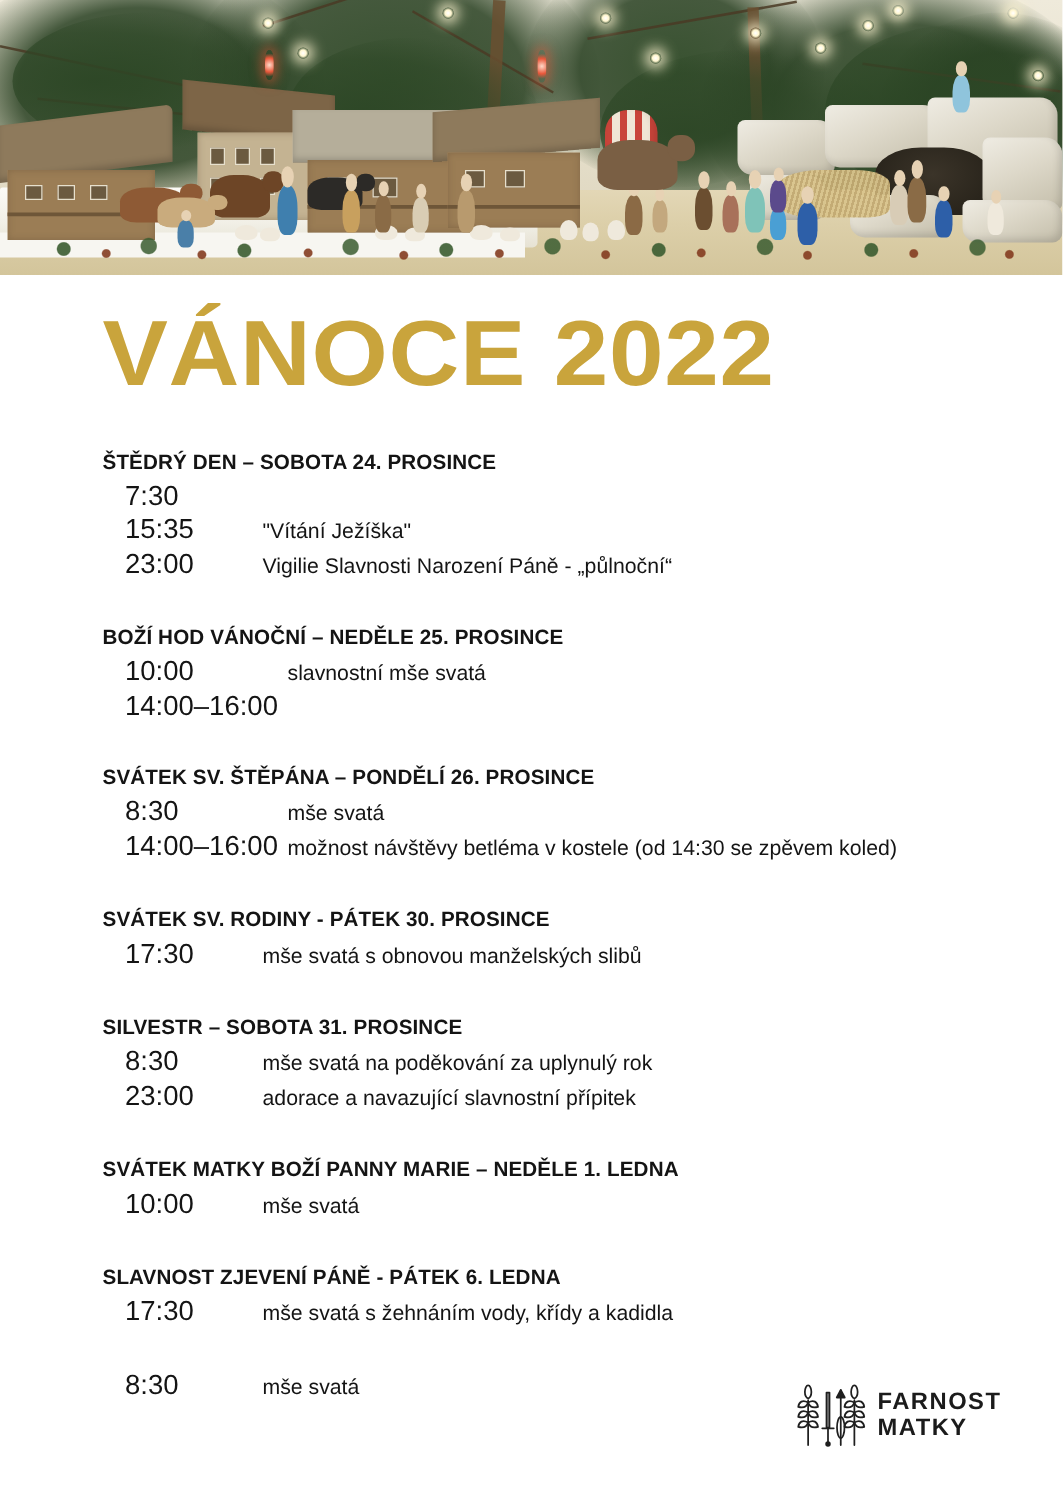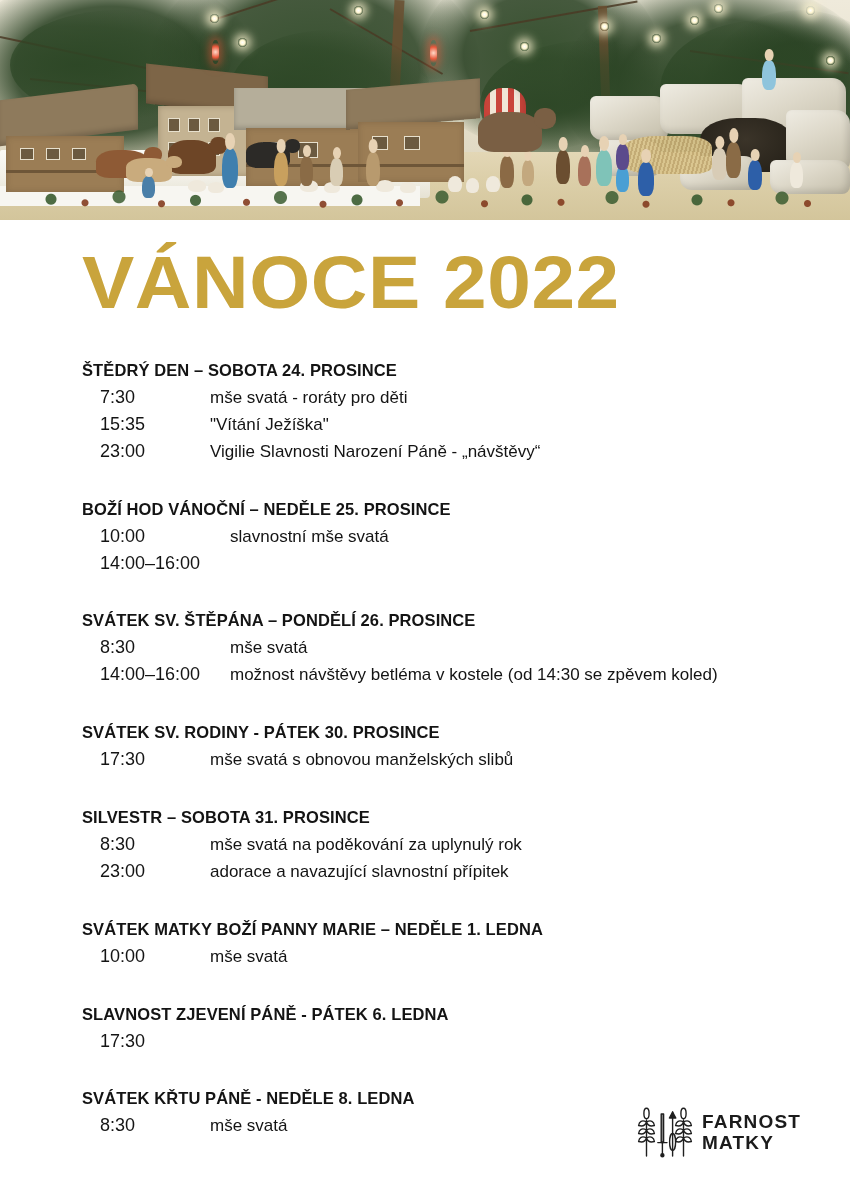--- a/index.html
+++ b/index.html
@@ -200,21 +200,21 @@
     line-height: 26px;
     font-size: 17px;
     color: #141414;
     white-space: nowrap;
   }
   .row .time {
     width: 128px;
     flex: 0 0 128px;
     padding-left: 18px;
     box-sizing: border-box;
-    font-size: 18px;
+    font-size: 22px;
   }
   .row.wide .time {
     width: 148px;
     flex: 0 0 148px;
   }
   .row .desc { flex: 1 1 auto; }
 
   
   .logo {
     position:absolute;
@@ -367,29 +367,28 @@
   </div>
 </div>
 
 <div class="title" style="color: rgb(201, 164, 60);">VÁNOCE 2022</div>
 
 <div class="schedule">
     <div class="block">
       <div class="block-head">ŠTĚDRÝ DEN – SOBOTA 24. PROSINCE</div>
       <div class="row">
         <div class="time">7:30</div>
-        <div class="desc">mše svatá - roráty pro děti</div>
       </div>
       <div class="row">
         <div class="time">15:35</div>
         <div class="desc">"Vítání Ježíška"</div>
       </div>
       <div class="row">
         <div class="time">23:00</div>
-        <div class="desc">Vigilie Slavnosti Narození Páně - „návštěvy“</div>
+        <div class="desc">Vigilie Slavnosti Narození Páně - „půlnoční“</div>
       </div>
     </div>
     <div class="block">
       <div class="block-head">BOŽÍ HOD VÁNOČNÍ – NEDĚLE 25. PROSINCE</div>
       <div class="row wide">
         <div class="time">10:00</div>
         <div class="desc">slavnostní mše svatá</div>
       </div>
       <div class="row wide">
         <div class="time">14:00–16:00</div>
@@ -428,24 +427,24 @@
       <div class="block-head">SVÁTEK MATKY BOŽÍ PANNY MARIE – NEDĚLE 1. LEDNA</div>
       <div class="row">
         <div class="time">10:00</div>
         <div class="desc">mše svatá</div>
       </div>
     </div>
     <div class="block">
       <div class="block-head">SLAVNOST ZJEVENÍ PÁNĚ - PÁTEK 6. LEDNA</div>
       <div class="row">
         <div class="time">17:30</div>
-      </div>
-    </div>
-    <div class="block">
-      <div class="block-head">SVÁTEK KŘTU PÁNĚ - NEDĚLE 8. LEDNA</div>
+        <div class="desc">mše svatá s žehnáním vody, křídy a kadidla</div>
+      </div>
+    </div>
+    <div class="block">
       <div class="row">
         <div class="time">8:30</div>
         <div class="desc">mše svatá</div>
       </div>
     </div>
   </div>
 
 <div class="logo">
   <svg class="logo-mark" viewBox="0 0 58 56" aria-hidden="true">
     <g fill="none" stroke="#1f1f1f" stroke-width="1.4" stroke-linecap="round" stroke-linejoin="round">

